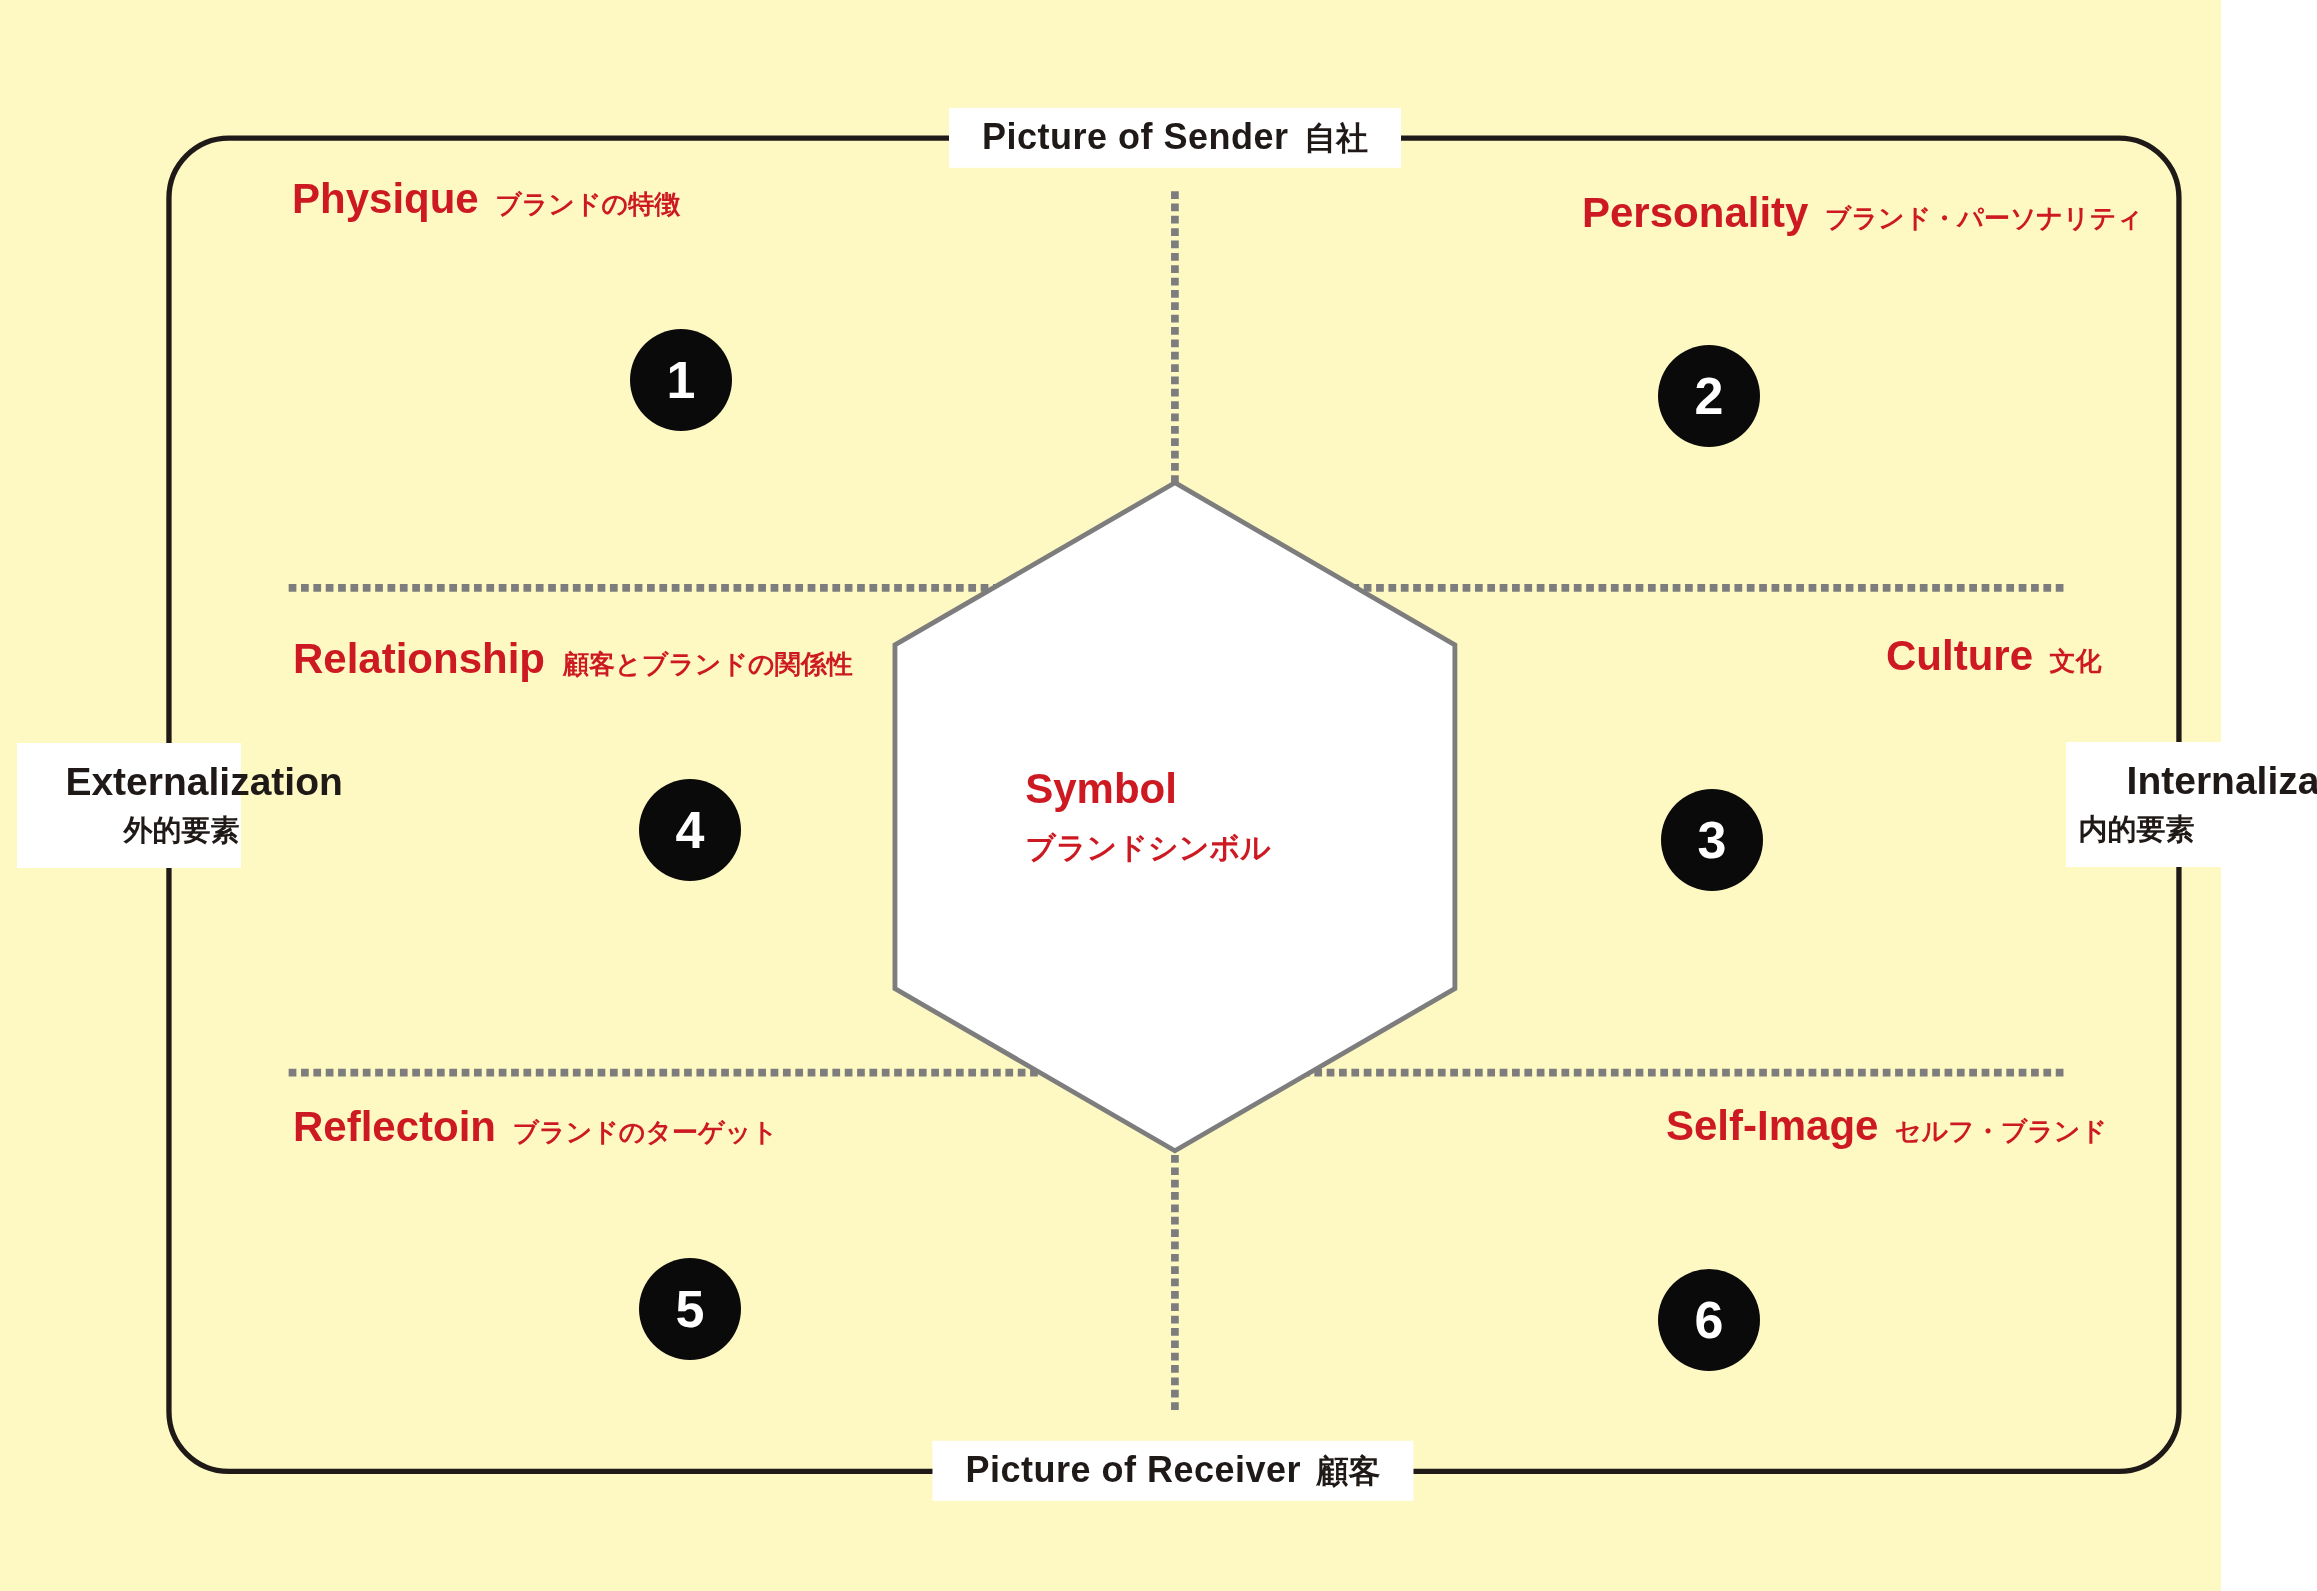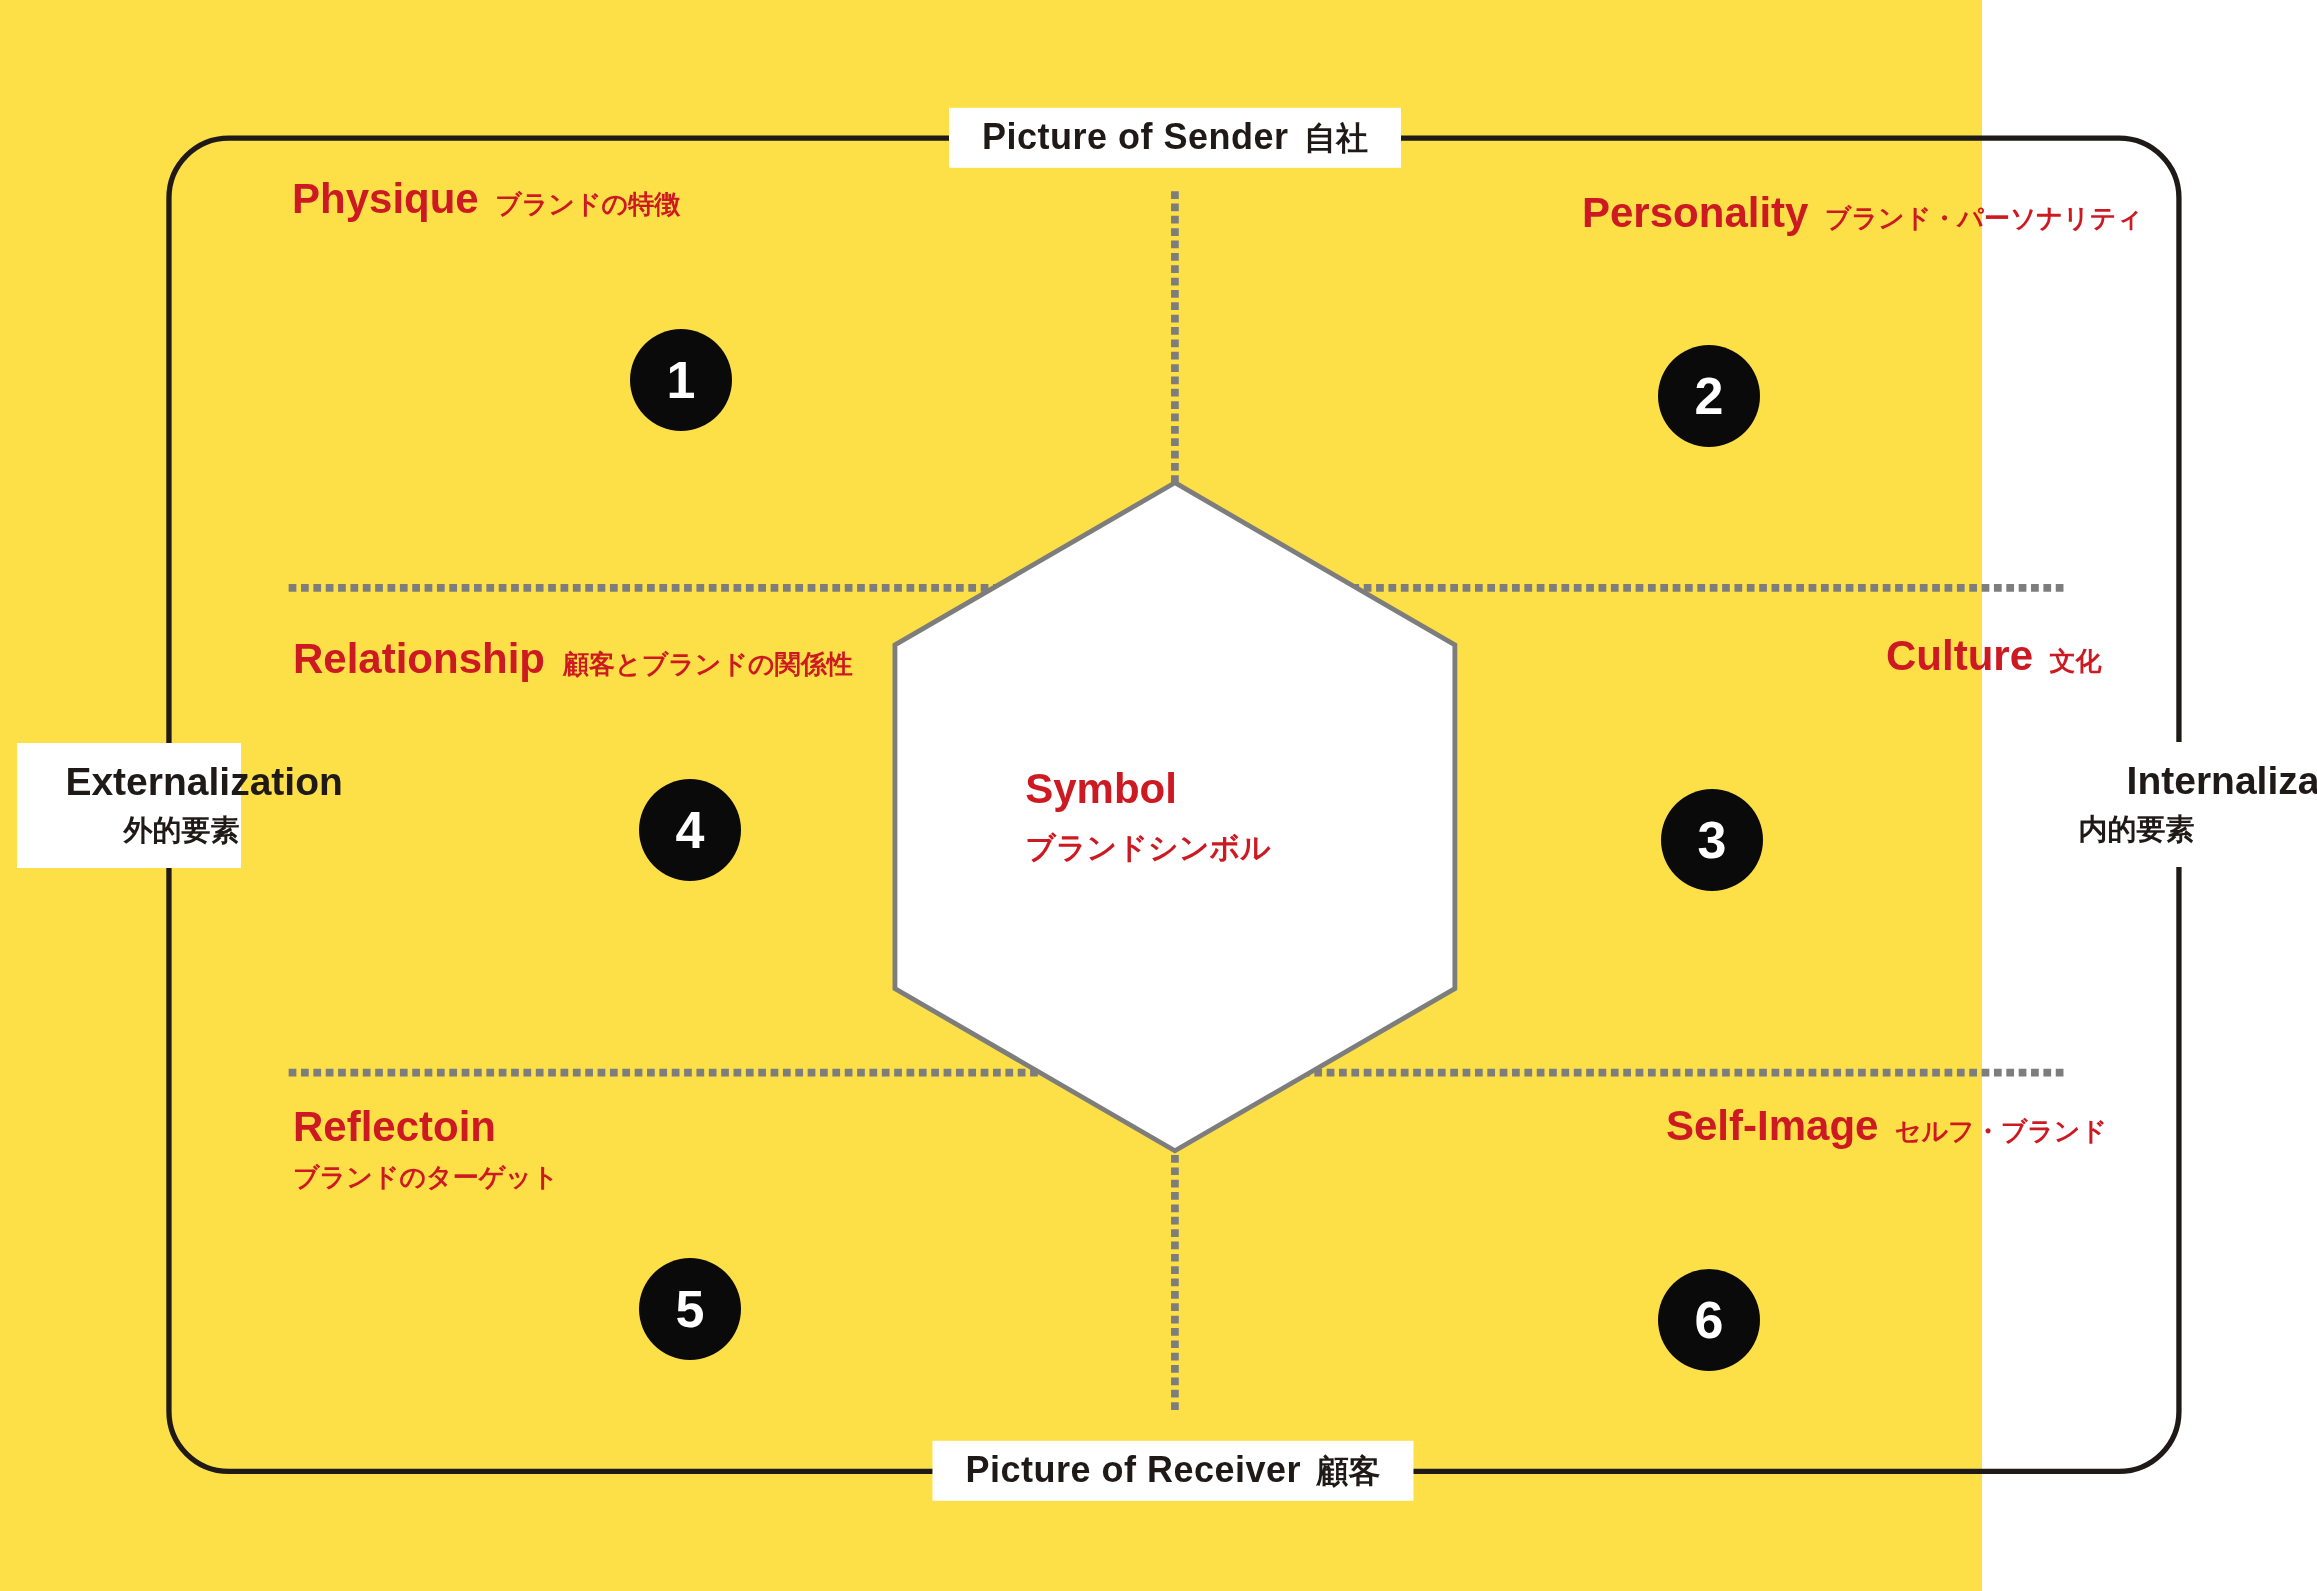--- a/index.html
+++ b/index.html
@@ -8,21 +8,21 @@
     --gray:#7d7d7d;
     --circle:#0a0a0a;
   }
   *{margin:0;padding:0;box-sizing:border-box;}
   html,body{background:#ffffff;}
   body{
     width:2317px;height:1591px;overflow:hidden;
     font-family:"Liberation Sans","DejaVu Sans",sans-serif;
     color:var(--ink);
   }
-  .stage{position:relative;width:1982px;height:1591px;background:#fde047;}
+  .stage{position:relative;width:2221px;height:1591px;background:#fef9c3;}
 
   svg.underlay{position:absolute;left:0;top:0;width:2317px;height:1591px;}
   .frame{fill:none;stroke:var(--ink);stroke-width:5.5;}
   .dots{stroke:var(--gray);stroke-width:8;stroke-dasharray:8 4.8;fill:none;}
   .hex{fill:#ffffff;stroke:var(--gray);stroke-width:5;}
 
   
   .edge-h{
     position:absolute;transform:translate(-50%,-50%);
     background:#fff;padding:7.7px 33px;white-space:nowrap;
@@ -43,21 +43,21 @@
   .sec{
     position:absolute;display:flex;align-items:baseline;gap:16.4px;
     color:var(--red);white-space:nowrap;line-height:1;
   }
   .sec .sec-en{font-size:42px;font-weight:bold;}
   .sec .sec-ja{font-size:26px;font-weight:bold;}
   .sec-1{left:292px;top:178px;}
   .sec-2{left:1582px;top:192px;}
   .sec-3{left:1886px;top:635px;}
   .sec-4{left:293px;top:638px;gap:18px;}
-  .sec-5{left:293px;top:1106px;flex-direction:column;}
+  .sec-5{left:293px;top:1106px;}
   .sec-6{left:1626px;top:1105px;margin-left:40px;}
 
   
   .num{
     position:absolute;width:102px;height:102px;border-radius:50%;
     background:var(--circle);color:#fff;
     display:flex;align-items:center;justify-content:center;
     font-size:52px;font-weight:bold;transform:translate(-50%,-50%);
     line-height:1;
   }

